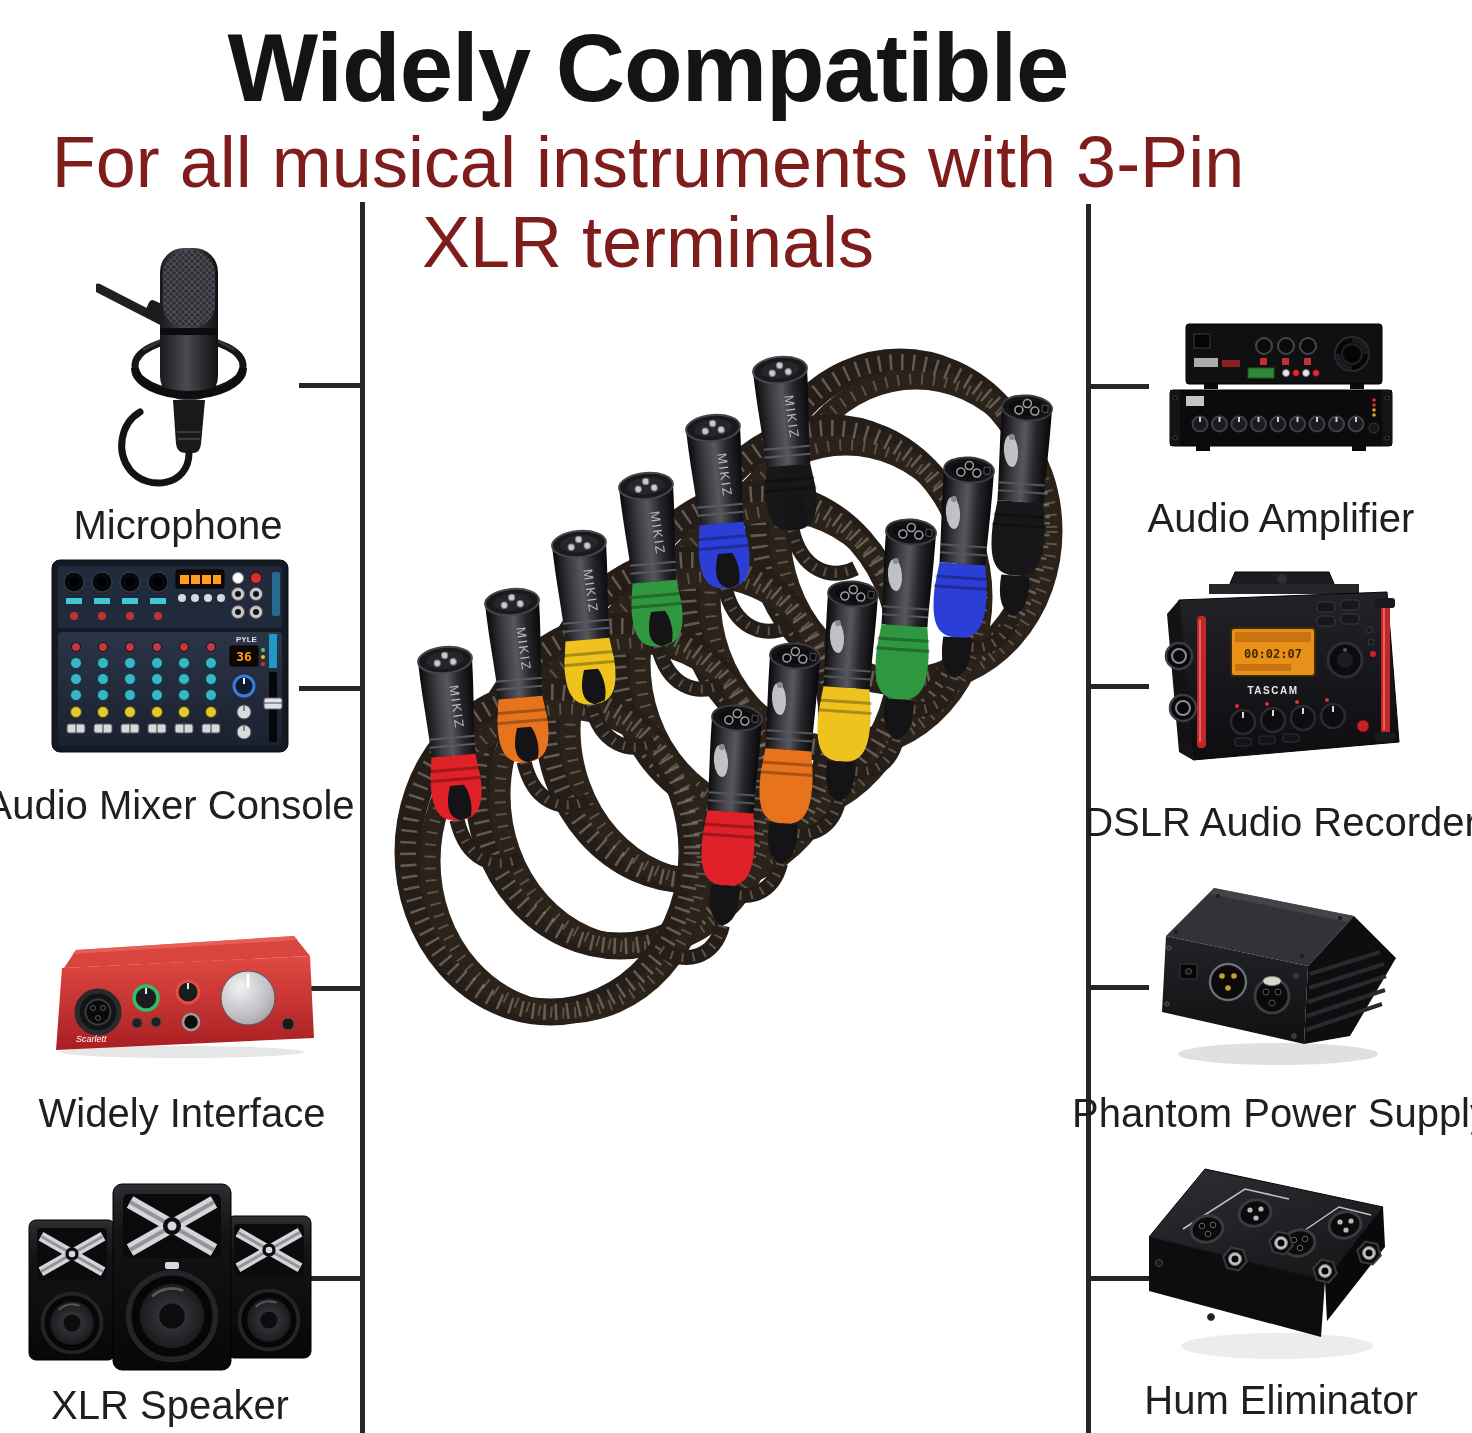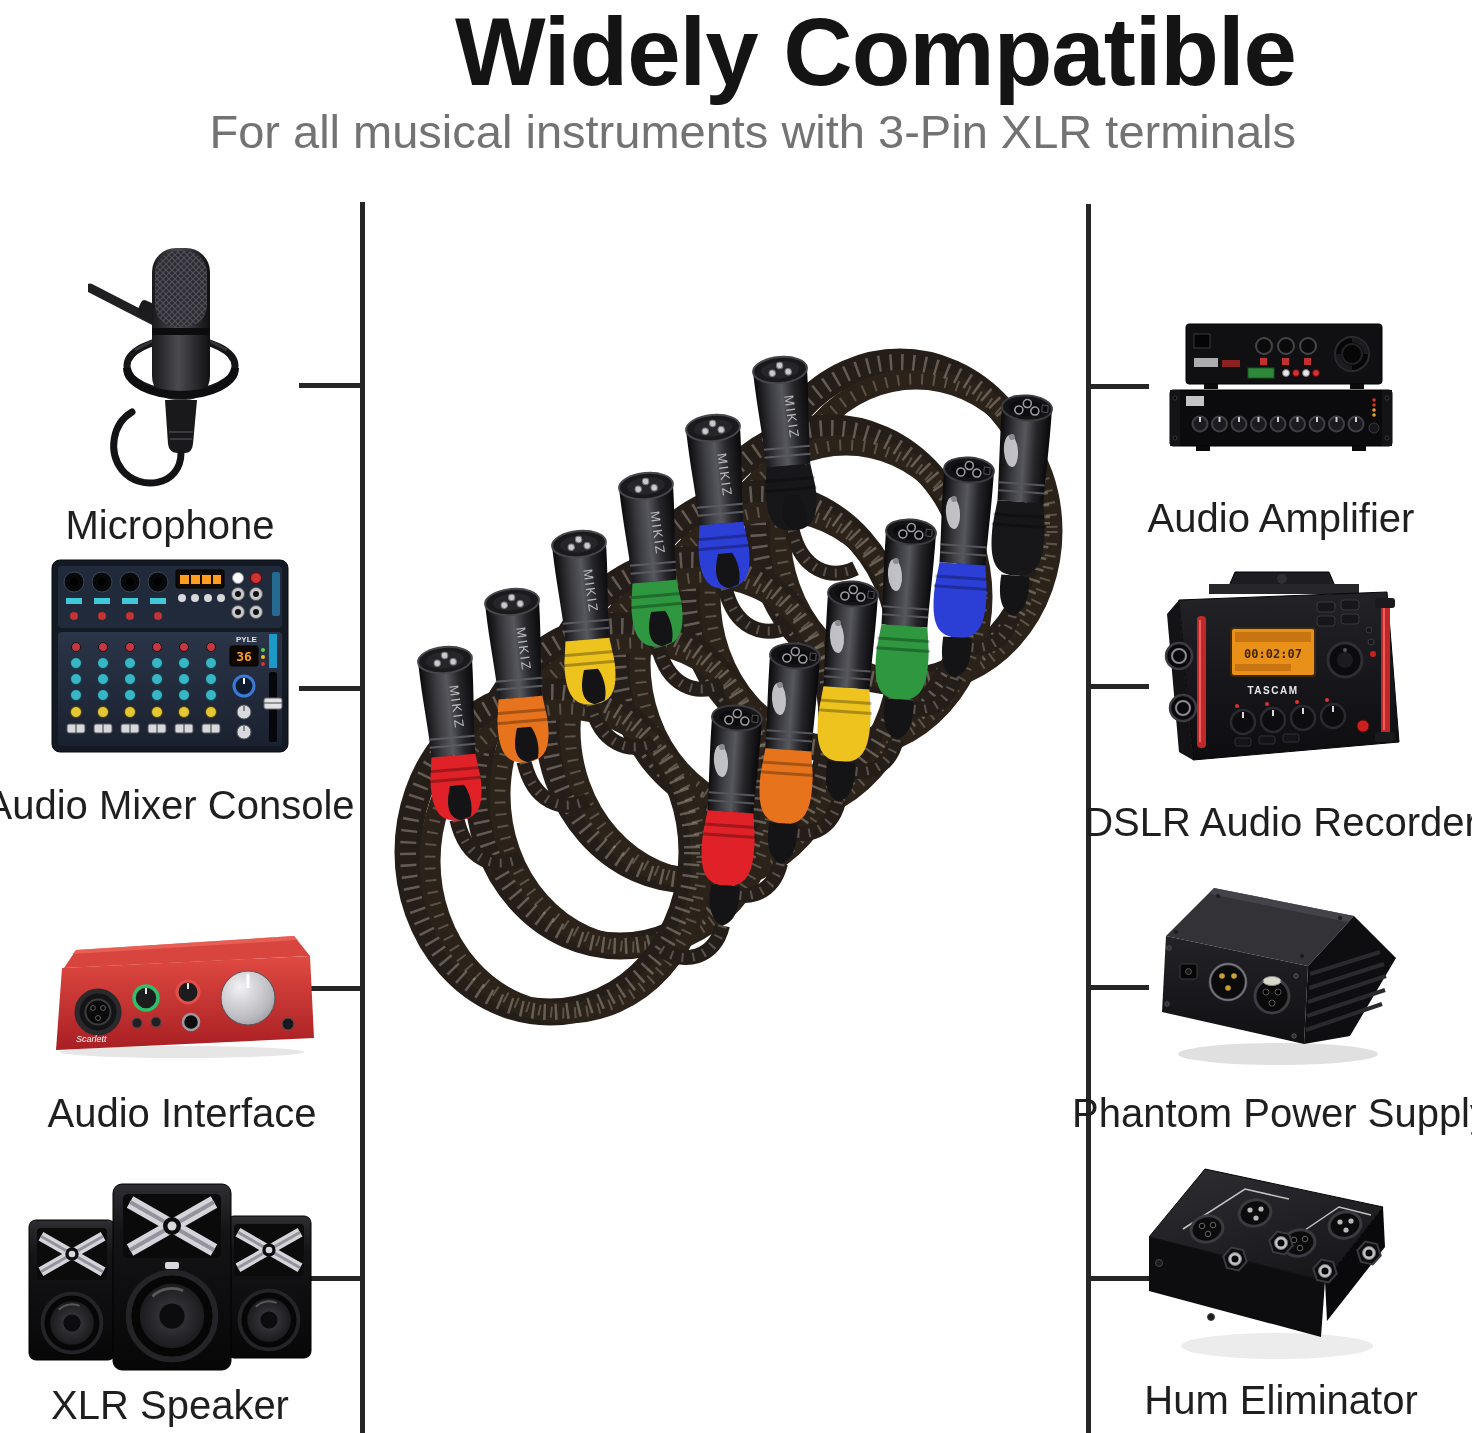--- a/index.html
+++ b/index.html
@@ -1,22 +1,22 @@
 <!DOCTYPE html>
 <html><head>
 <meta charset="utf-8">
 <style>
   html,body{margin:0;padding:0}
   body{
     width:1472px;height:1433px;background:#fff;overflow:hidden;position:relative;
     font-family:"Liberation Sans","DejaVu Sans",sans-serif;
   }
-  .hdr{position:absolute;left:0;top:0;width:1296px;text-align:right}
+  .hdr{position:absolute;left:0;top:16px;width:1296px;text-align:center}
   .title{margin:0;font-size:96px;font-weight:bold;line-height:1.08;color:#141414;letter-spacing:-1px}
-  .subtitle{margin:2px 0 0 0;font-size:47px;font-weight:400;color:#737373;line-height:1.12}
+  .subtitle{margin:2px 0 0 0;font-size:72px;font-weight:400;color:#7f1d1d;line-height:1.12}
   .vline{position:absolute;width:5px;background:#262626}
   .tick{position:absolute;height:5px;width:63px;background:#262626}
   figure.device{position:absolute;display:flex;flex-direction:column;align-items:center;margin:0;padding:0}
   figure.device figcaption{font-size:40px;color:#1f1f1f;white-space:nowrap;line-height:1.15;text-align:center}
   .col-right figcaption{font-size:38px}
   .product{position:absolute;left:385px;top:325px;width:690px;height:760px}
   svg{display:block}
 </style>
 </head>
 <body>
@@ -31,21 +31,21 @@
 
 <div class="tick" style="left:299px;top:383px"></div>
 <div class="tick" style="left:299px;top:686px"></div>
 <div class="tick" style="left:299px;top:986px"></div>
 <div class="tick" style="left:299px;top:1276px"></div>
 <div class="tick" style="left:1086px;top:384px"></div>
 <div class="tick" style="left:1086px;top:684px"></div>
 <div class="tick" style="left:1086px;top:985px"></div>
 <div class="tick" style="left:1086px;top:1276px"></div>
 
-<figure class="device col-left" style="left:0;top:240px;width:340px">
+<figure class="device col-left" style="left:8px;top:240px;width:340px">
   <svg viewBox="0 0 165 260" width="165" height="260">
     <defs>
       <linearGradient id="mic-b" x1="0" y1="0" x2="1" y2="0">
         <stop offset="0" stop-color="#1a1a1c"></stop>
           <stop offset=".45" stop-color="#4a4a50"></stop>
           <stop offset="1" stop-color="#101012"></stop>
       </linearGradient>
       <pattern id="mic-mesh" width="6" height="6" patternUnits="userSpaceOnUse">
         <rect width="6" height="6" fill="#2c2c30"></rect>
         <path d="M0 0L6 6M6 0L0 6" stroke="#50505a" stroke-width="1.2"></path>
@@ -175,21 +175,21 @@
     <circle cx="95" cy="97" r="5" fill="#202022" stroke="#4a4a4e"></circle>
     <circle cx="114" cy="96" r="5" fill="#202022" stroke="#4a4a4e"></circle>
     <circle cx="146" cy="66" r="11" fill="#1c1c1e" stroke="#e05048" stroke-width="3"></circle>
     <line x1="146" y1="57" x2="146" y2="63" stroke="#e8e8ea" stroke-width="2"></line>
     <circle cx="149" cy="96" r="8" fill="#0c0c0d" stroke="#9a9aa0" stroke-width="2.5"></circle>
     <circle cx="206" cy="72" r="27" fill="url(#aif-k)" stroke="#55555b"></circle>
     <line x1="206" y1="48" x2="206" y2="62" stroke="#fff" stroke-width="3"></line>
     <circle cx="246" cy="98" r="6" fill="#1a1a1c" stroke="#55555b"></circle>
     <text x="34" y="116" font-size="9" font-style="italic" fill="#fff">Scarlett</text>
   </svg>
-  <figcaption style="margin-top:32px">Audio Interface</figcaption>
+  <figcaption style="margin-top:32px">Widely Interface</figcaption>
 </figure>
 
 <figure class="device col-left" style="left:0;top:1182px;width:340px">
   <svg viewBox="0 0 290 192" width="290" height="192">
     <defs>
       <linearGradient id="spk-g" x1="0" y1="0" x2="0" y2="1">
         <stop offset="0" stop-color="#2e2e33"></stop>
           <stop offset=".25" stop-color="#141416"></stop>
           <stop offset="1" stop-color="#070708"></stop>
       </linearGradient>

